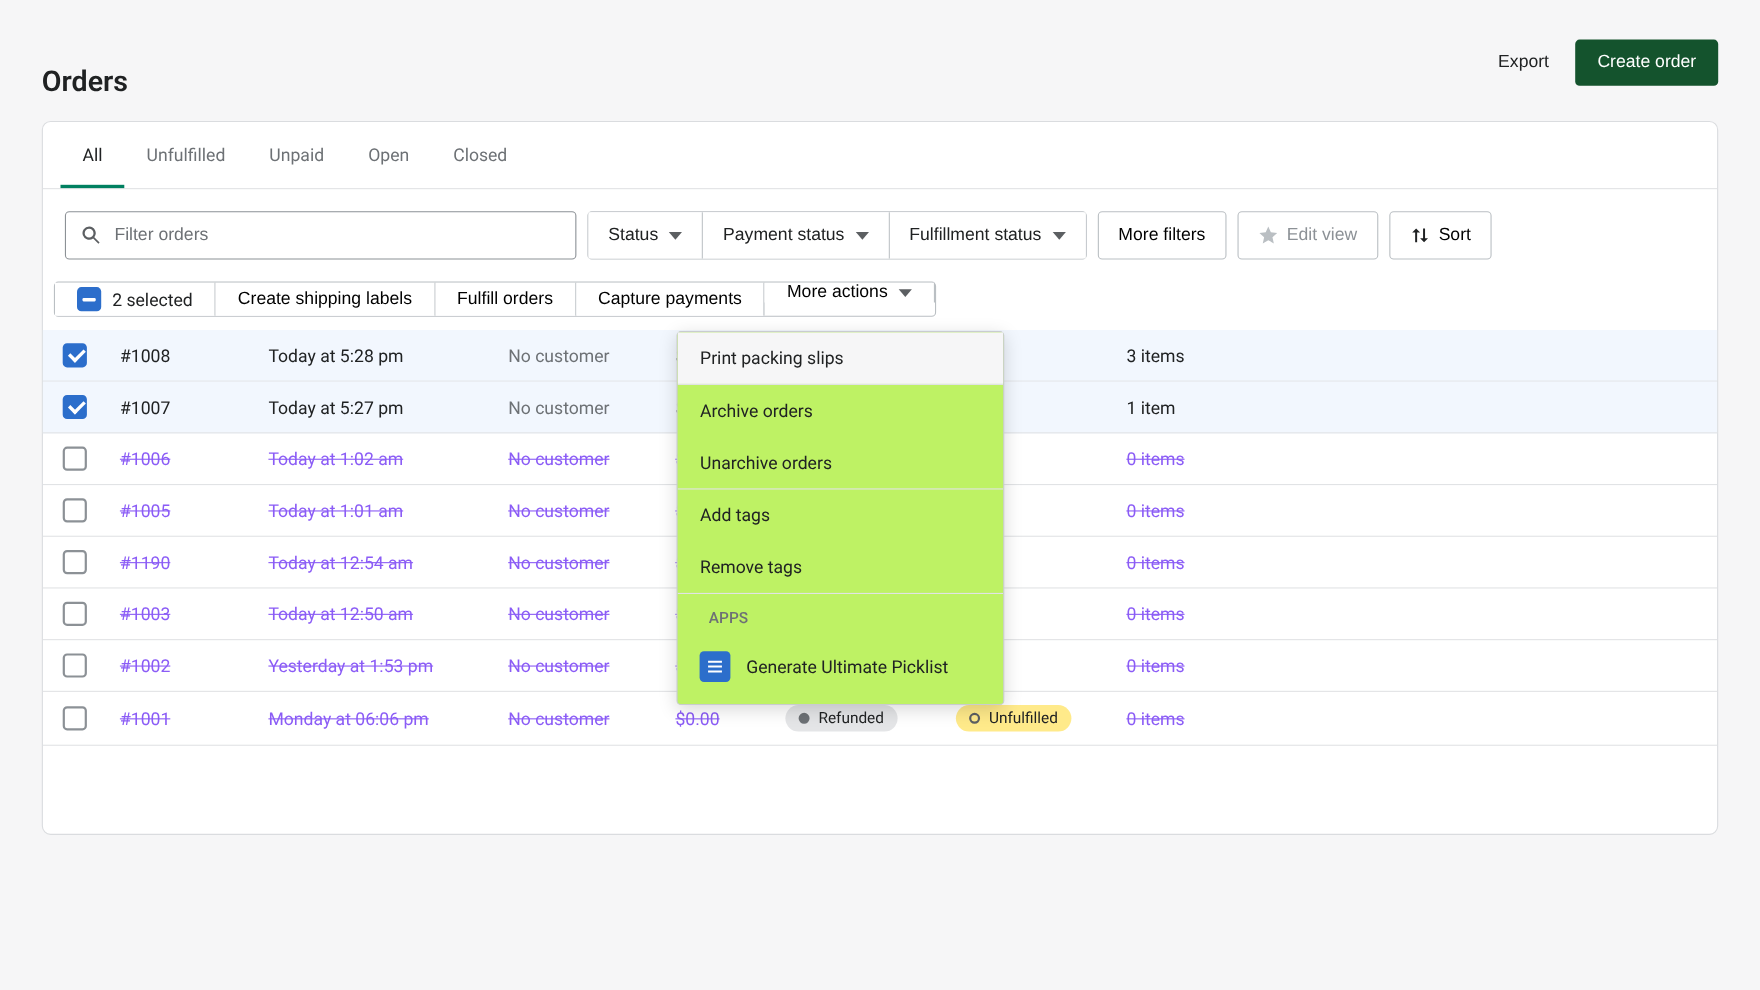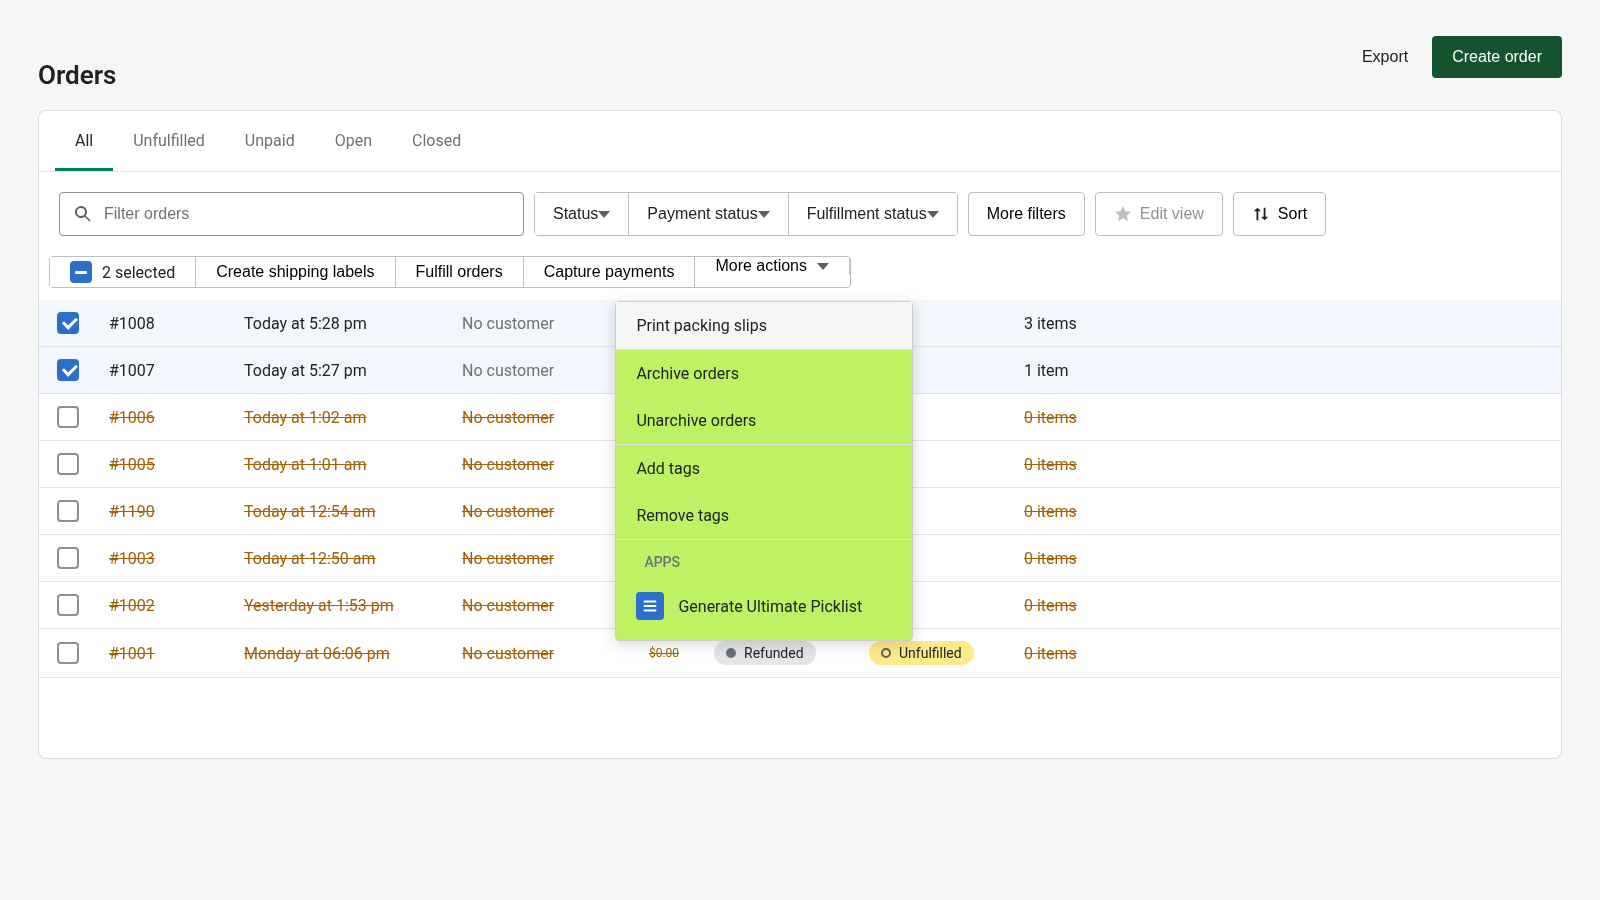--- a/index.html
+++ b/index.html
@@ -23,46 +23,46 @@
     .card { background: #fff; border: 1px solid #dadcdf; border-radius: 8px; overflow: visible; }
     .tabs { display: flex; border-bottom: 1px solid #e1e3e5; padding: 0 16px; }
     .tab { padding: 20px 20px 18px; font-size: 16px; color: #6d7175; cursor: pointer; border-bottom: 3px solid transparent; }
     .tab.active { color: #202223; border-bottom-color: #008060; font-weight: 400; }
     .toolbar { display: flex; align-items: center; padding: 20px; gap: 10px; flex-wrap: wrap; }
     .search-wrap { position: relative; flex: 0 0 465px; }
     .search-wrap svg { position: absolute; left: 14px; top: 50%; transform: translateY(-50%); }
     .search-input { width: 100%; height: 44px; border: 1px solid #8c9196; border-radius: 4px; padding: 0 12px 0 44px; font-size: 16px; }
     .search-input::placeholder { color: #6d7175; }
     .filter-group { display: flex; border: 1px solid #babfc3; border-radius: 4px; height: 44px; }
-    .filter-btn { background: #fff; border: none; border-right: 1px solid #babfc3; padding: 0 18px; font-size: 16px; color: #202223; cursor: pointer; display: flex; align-items: center; }
+    .filter-btn { background: #fff; border: none; border-right: 1px solid #babfc3; padding: 0 18px; font-size: 16px; color: #202223; cursor: pointer; display: flex; align-items: center; gap: 10px; }
     .filter-btn:last-child { border-right: none; }
     .chev-down { width: 0; height: 0; border-left: 6px solid transparent; border-right: 6px solid transparent; border-top: 7px solid #5c5f62; }
     .single-btn { height: 44px; background: #fff; border: 1px solid #babfc3; border-radius: 4px; padding: 0 18px; font-size: 16px; cursor: pointer; display: flex; align-items: center; gap: 8px; }
     .disabled { color: #8c9196; }
     .bulk-bar { display: flex; align-items: center; padding: 0 0 0 10px; }
     .check-indeterminate { width: 22px; height: 22px; background: #2c6ecb; border-radius: 4px; display: flex; align-items: center; justify-content: center; margin-right: 18px; margin-left: 8px; }
     .check-dash { width: 12px; height: 3px; background: #fff; border-radius: 1px; }
     .selected-count { font-size: 16px; color: #202223; }
     .bulk-wrap { display: flex; border: 1px solid #babfc3; border-radius: 4px; height: 32px; }
     .bulk-btn { background: #fff; border: none; border-right: 1px solid #babfc3; padding: 0 20px; font-size: 16px; cursor: pointer; display: flex; align-items: center; gap: 10px; }
     .bulk-btn:last-child { border-right: none; }
     .rows { margin-top: 12px; }
     .row { display: flex; align-items: center; padding: 12px 0 12px 10px; border-bottom: 1px solid #e1e3e5; min-height: 46px; }
     .row.selected { background: #f2f7fe; }
     .checkbox { width: 22px; height: 22px; border: 2px solid #8c9196; border-radius: 4px; margin-left: 8px; margin-right: 30px; flex-shrink: 0; cursor: pointer; display: flex; align-items: center; justify-content: center; }
     .checkbox.checked { background: #2c6ecb; border-color: #2c6ecb; }
     .checkmark::after { content: ''; display: block; width: 6px; height: 11px; border: solid #fff; border-width: 0 3px 3px 0; transform: rotate(45deg) translateY(-2px); }
     .col-order { width: 135px; flex-shrink: 0; font-size: 16px; }
     .col-date { width: 218px; flex-shrink: 0; font-size: 16px; }
     .col-customer { width: 152px; flex-shrink: 0; font-size: 16px; color: #6d7175; }
-    .col-total { width: 100px; flex-shrink: 0; font-size: 12px; text-align: center; }
+    .col-total { width: 100px; flex-shrink: 0; font-size: 16px; text-align: left; }
     .col-payment { width: 155px; flex-shrink: 0; }
     .col-fulfill { width: 155px; flex-shrink: 0; }
     .col-items { width: 120px; flex-shrink: 0; font-size: 16px; }
-    .archived { text-decoration: line-through; color: #a16207; }
+    .archived { text-decoration: line-through; color: #8b5cf6; }
     .badge { display: inline-flex; align-items: center; gap: 8px; padding: 4px 12px; border-radius: 14px; font-size: 14px; }
     .badge-gray { background: #e4e5e7; }
     .badge-yellow { background: #ffea8a; }
     .badge-dot { width: 10px; height: 10px; border-radius: 50%; border: 2px solid #5c5f62; }
     .dropdown-wrap { position: relative; }
     .dropdown { position: absolute; top: 44px; left: -80px; width: 298px; background: #bef264; border: 1px solid #c9cccf; border-radius: 4px; box-shadow: 0 4px 16px rgba(0,0,0,0.15); z-index: 100; }
     .dropdown-inner { max-height: 360px; overflow-y: scroll; }
     .dropdown-item { padding: 14px 20px; font-size: 16px; cursor: pointer; }
     .dropdown-item.hovered { background: #f6f6f7; }
     .dropdown-sep { border-top: 1px solid #e1e3e5; }

